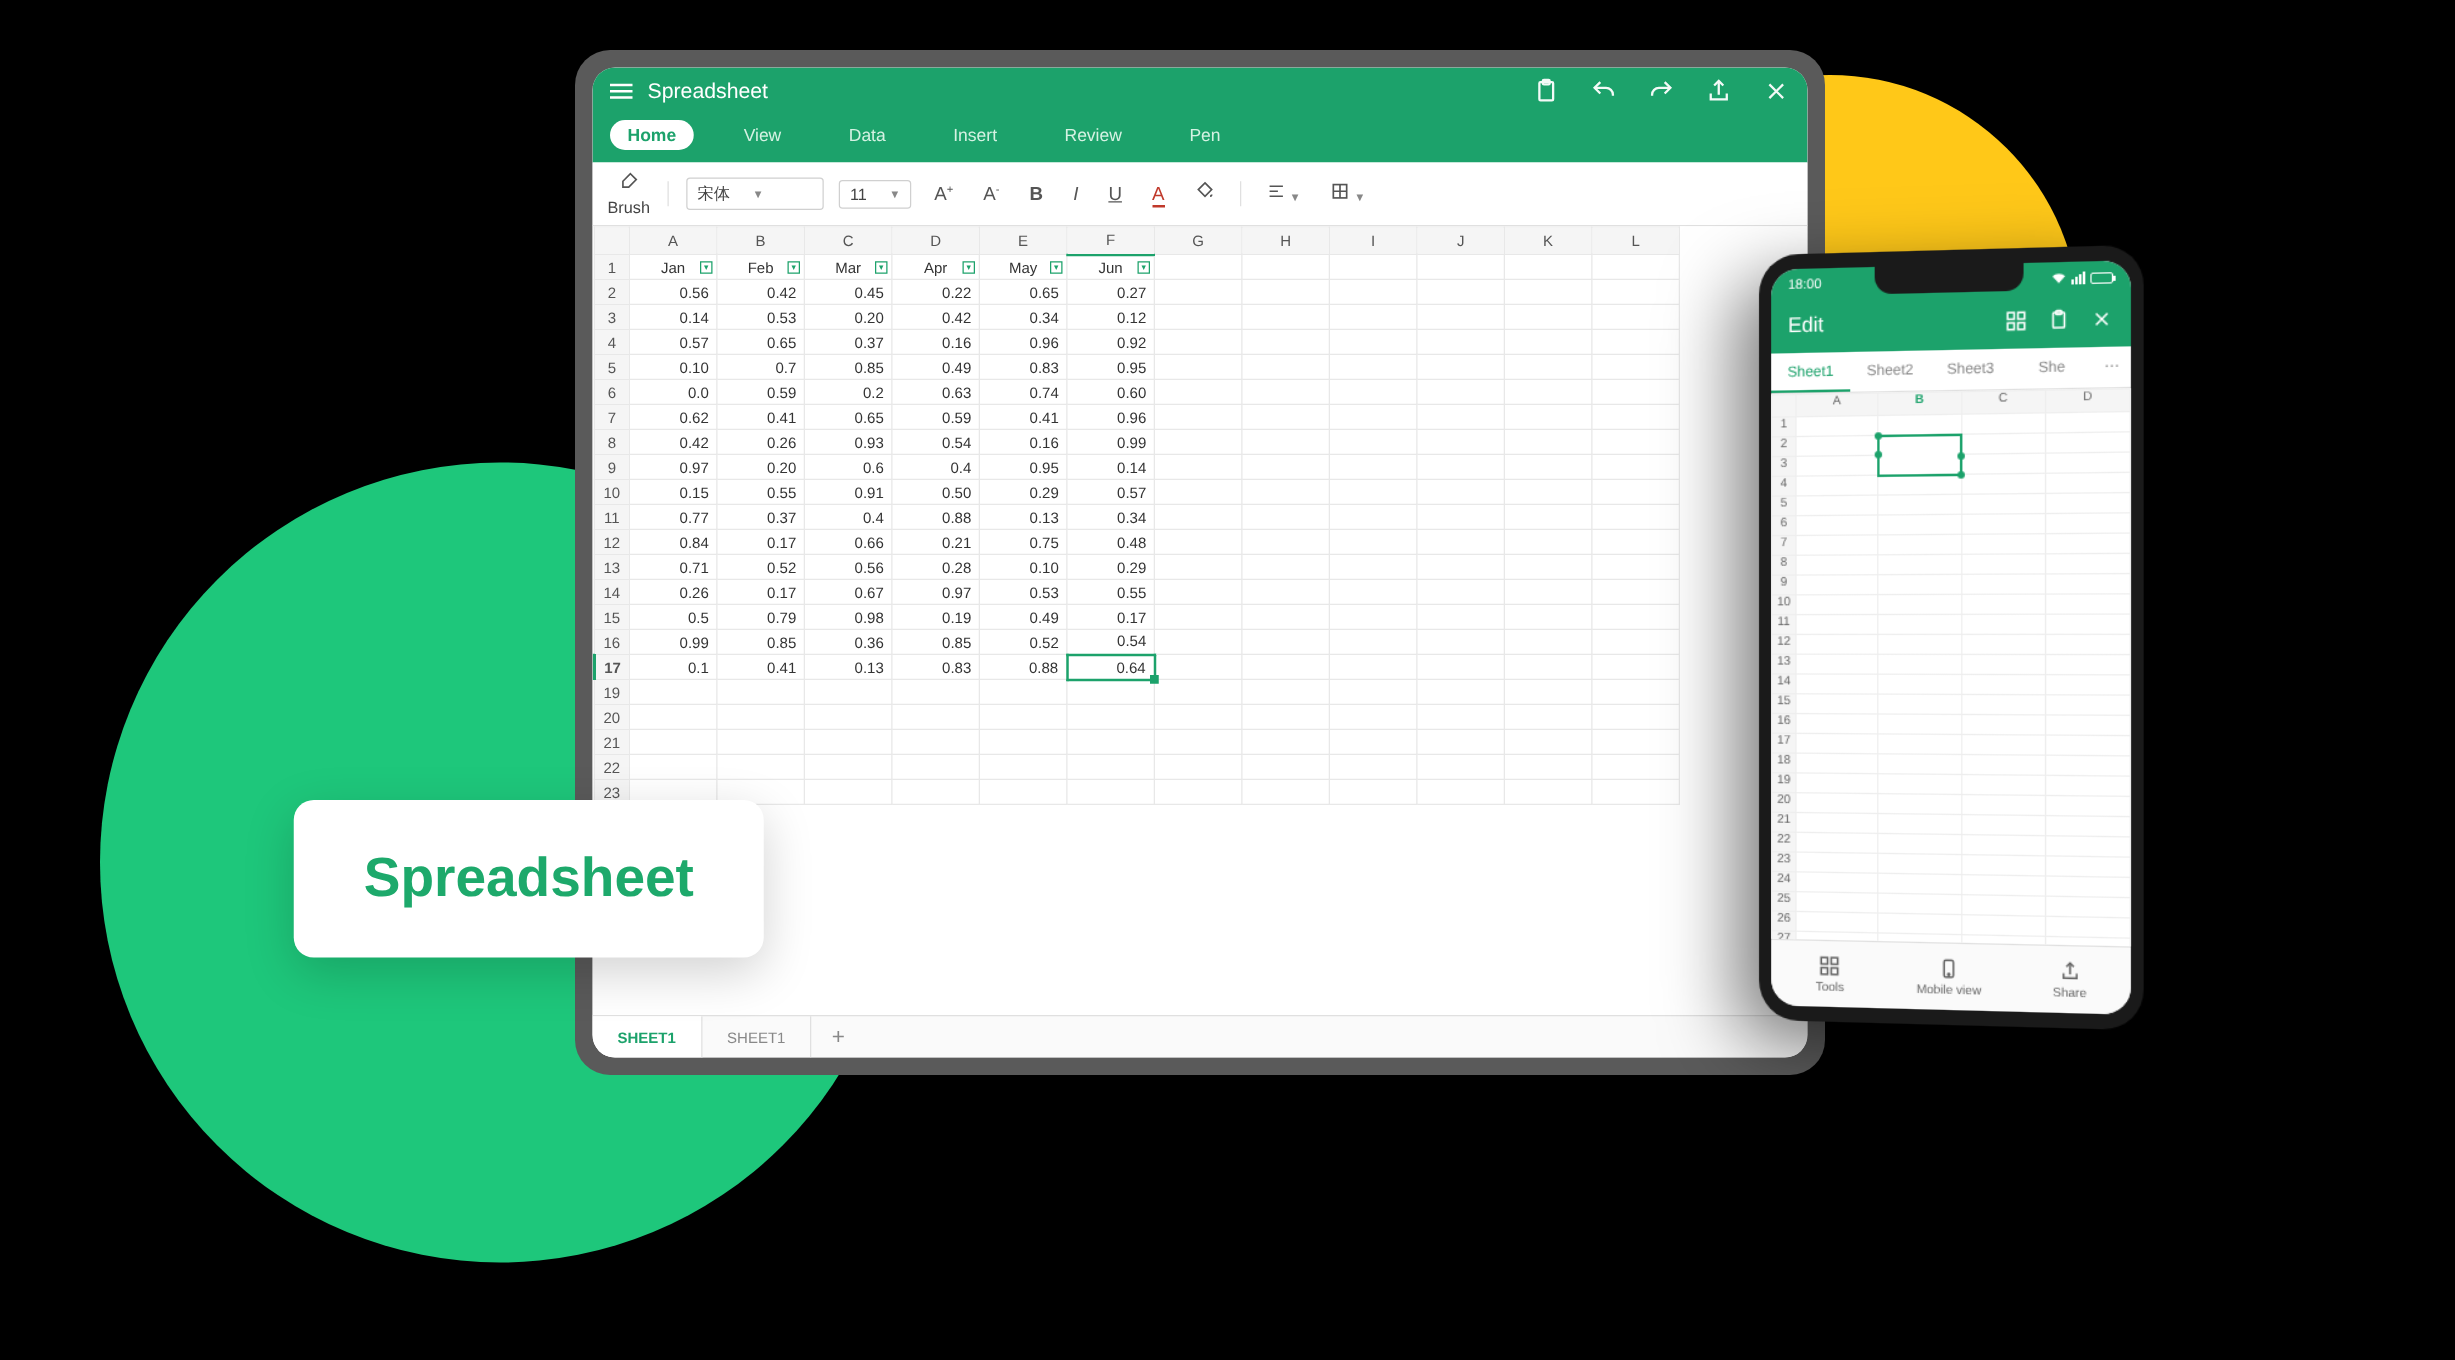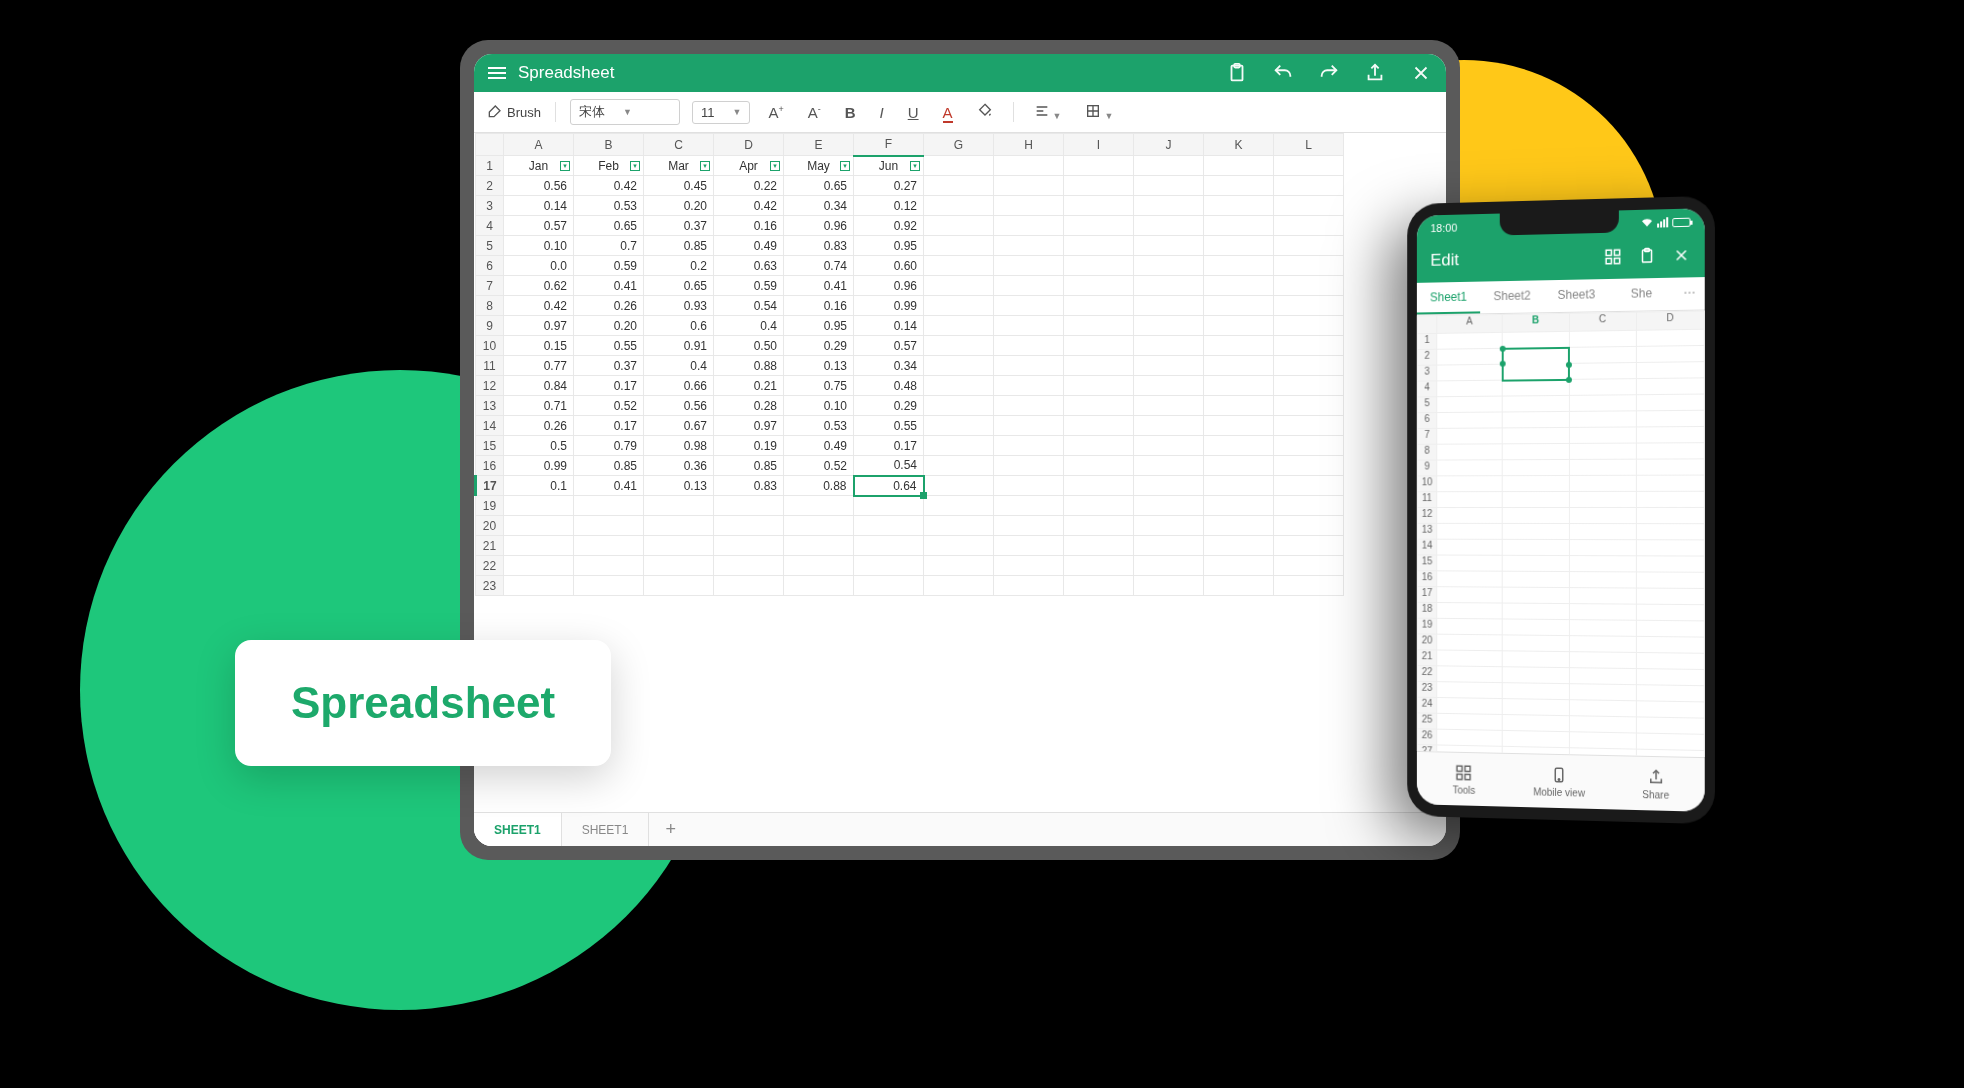--- a/index.html
+++ b/index.html
@@ -22,21 +22,21 @@
 .hamburger span { width:18px; height:2px; background:#fff; }
 .title-right { display:flex; align-items:center; gap:24px; }
 .hdr-icon { width:22px; height:22px; cursor:pointer; color:#fff; opacity:0.95; display:flex; align-items:center; justify-content:center; }
 .hdr-icon svg { width:22px; height:22px; }
 
 .tabs-row { display:flex; align-items:center; gap:26px; padding:4px 14px 10px 14px; font-size:14px; }
 .tab { color:#d5f2e3; cursor:pointer; padding:4px 14px; border-radius:14px; }
 .tab.active { background:#fff; color:#1ca26b; font-weight:600; }
 
 .toolbar { background:#fff; border-bottom:1px solid #e0e0e0; display:flex; align-items:center; gap:12px; padding:7px 12px; font-size:13px; color:#444; }
-.tb-item { display:flex; align-items:center; gap:5px; cursor:pointer; }
+.tb-item { display:flex; align-items:center; gap:5px; cursor:pointer;flex-direction:column; }
 .tb-sep { width:1px; height:20px; background:#e0e0e0; margin:0 2px; }
 .tb-select { border:1px solid #d0d0d0; border-radius:3px; padding:3px 8px; display:flex; align-items:center; gap:18px; cursor:pointer; }
 .tb-select .caret { font-size:9px; color:#888; }
 .tb-btn { padding:3px 6px; cursor:pointer; font-size:15px; color:#555; position:relative; }
 .tb-btn.red { color:#c0392b; }
 .tb-btn .caret { font-size:9px; color:#888; margin-left:3px; }
 .tb-icon-underline { text-decoration:underline; }
 
 .grid-area { flex:1; overflow:auto; background:#fff; position:relative; }
 .grid { display:table; border-collapse:collapse; font-size:12px; color:#333; }
@@ -148,20 +148,28 @@
                 <path d="M5 14v5h14v-5"></path>
               </svg>
             </div>
           <div class="hdr-icon">
               <svg viewBox="0 0 24 24" fill="none" stroke="currentColor" stroke-width="2">
                 <path d="M6 6l12 12M18 6L6 18"></path>
               </svg>
             </div>
         </div>
       </div>
+      <div class="tabs-row" id="tablet-tabs">
+          <div class="tab active">Home</div>
+          <div class="tab">View</div>
+          <div class="tab">Data</div>
+          <div class="tab">Insert</div>
+          <div class="tab">Review</div>
+          <div class="tab">Pen</div>
+        </div>
     </div>
 
     <div class="toolbar">
       <div class="tb-item">
         <svg width="16" height="16" viewBox="0 0 24 24" fill="none" stroke="#555" stroke-width="2">
             <path d="M14 3l7 7-9 9H5v-7z"></path>
           </svg>
         <span>Brush</span>
       </div>
       <div class="tb-sep"></div>

